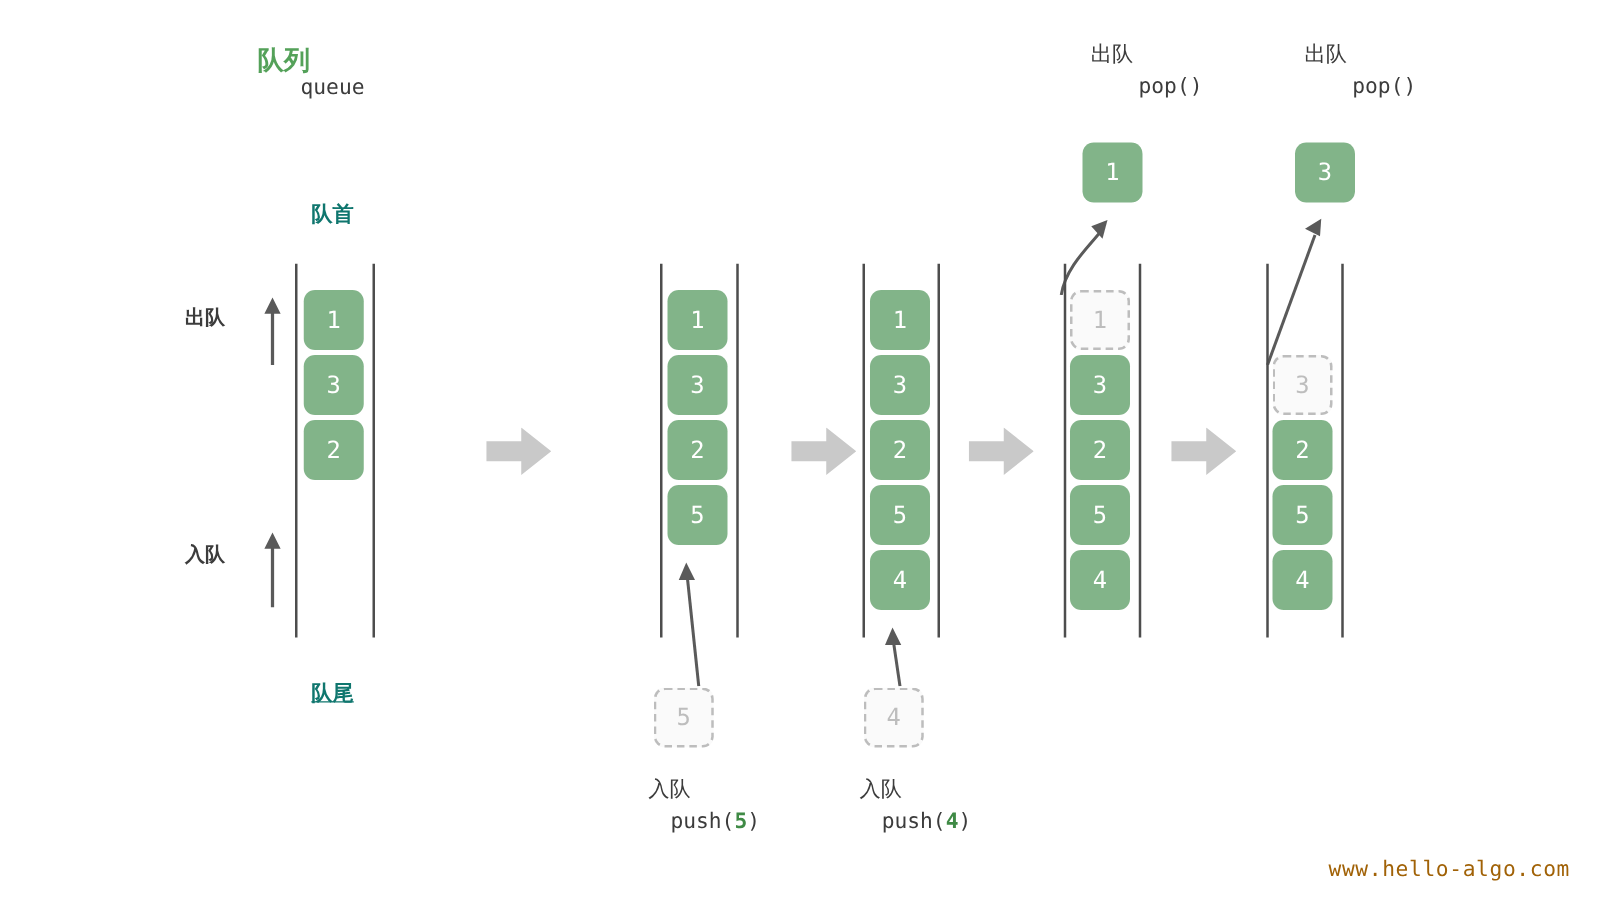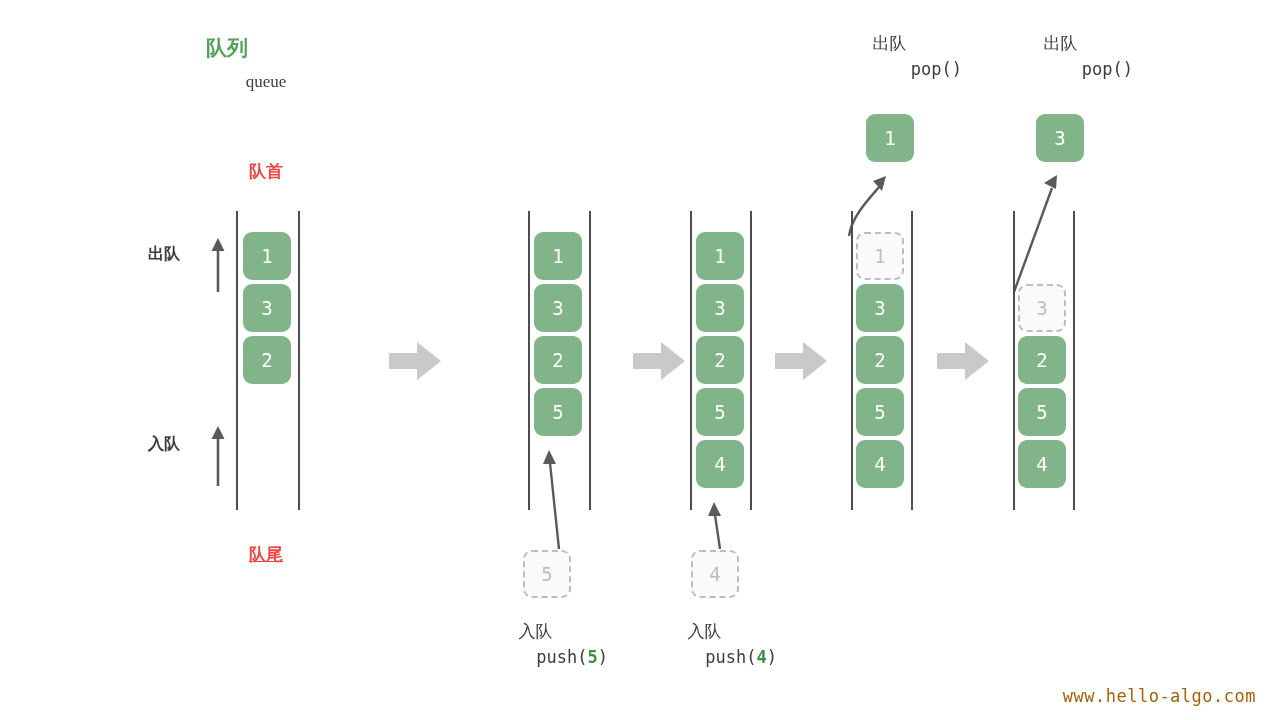--- a/index.html
+++ b/index.html
@@ -25,21 +25,21 @@
     font-family:"DejaVu Sans Mono","Liberation Mono",monospace;
     font-size:17px;
     color:#3c3c3c;
     text-align:center;
     white-space:nowrap;
   }
   .side-label{
     position:absolute;
     font-weight:bold;
     font-size:17px;
-    color:#ef4444;
+    color:#0f766e;
     white-space:nowrap;
     text-align:center;
   }
   .op-label{
     position:absolute;
     font-weight:bold;
     font-size:16px;
     color:#3c3c3c;
     white-space:nowrap;
   }
@@ -92,21 +92,21 @@
     font-size:17px;
     color:#a16207;
     letter-spacing:0.5px;
     white-space:nowrap;
   }
 </style>
 </head>
 <body>
 
 <div class="title-cn" style="left:206px;top:34px;width:120px;">队列</div>
-<div class="title-en" style="left:206px;top:72px;width:120px;font-family:Liberation Serif, serif;">queue</div>
+<div class="title-en" style="left:206px;top:60px;width:120px;">queue</div>
 
 <div class="side-label" style="left:206px;top:160px;width:120px;">队首</div>
 <div class="side-label" style="left:206px;top:543px;width:120px;text-decoration:underline;">队尾</div>
 
 <div class="op-label" style="left:148px;top:244px;">出队</div>
 <div class="op-label" style="left:148px;top:434px;">入队</div>
 
 <svg class="up-arrow" style="left:206px;top:236px;" width="24" height="56" viewBox="0 0 24 56">
   <line x1="12" y1="56" x2="12" y2="12" stroke="#5a5a5a" stroke-width="2.6"></line>
   <polygon points="12,2 5.5,15 18.5,15" fill="#5a5a5a"></polygon>

